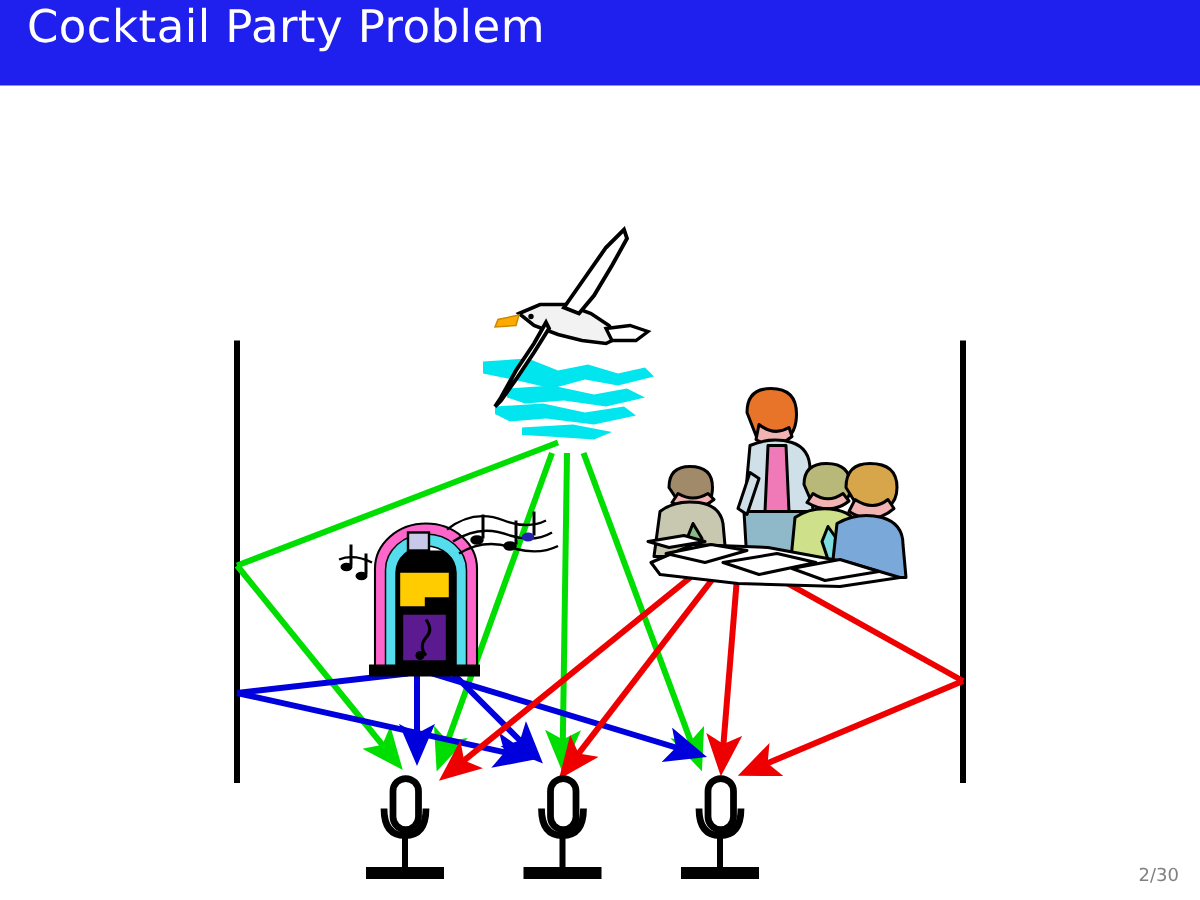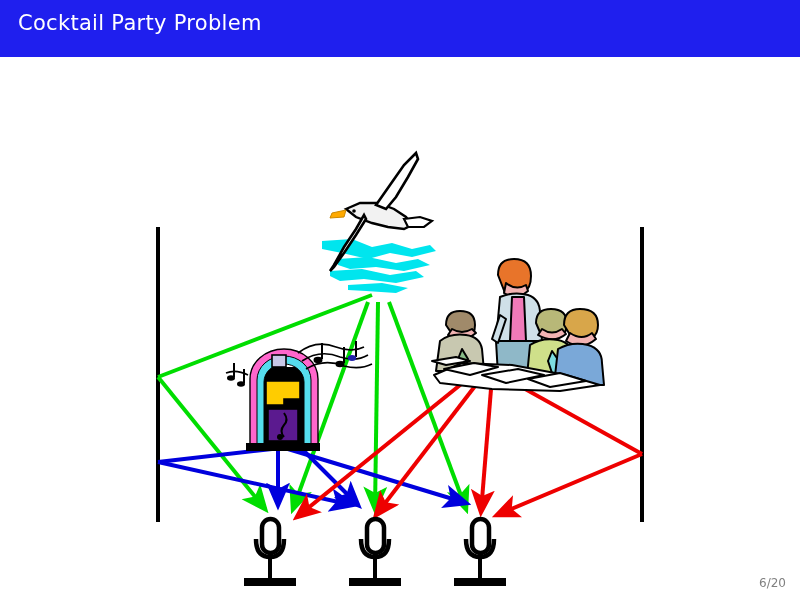--- a/index.html
+++ b/index.html
@@ -25,23 +25,23 @@
     position: absolute;
     left: 0; top: 0;
     width: 800px;
     height: 57px;
     background: #1f1fee;
     box-sizing: border-box;
   }
   #title-text {
     position: absolute;
     left: 18px;
-    top: 11px;
+    top: 1px;
     color: #ffffff;
-    font-size: 21px;
+    font-size: 30px;
     font-family: "DejaVu Sans", sans-serif;
     letter-spacing: 0.3px;
     white-space: nowrap;
   }
   #pagenum {
     position: absolute;
     right: 14px;
     bottom: 10px;
     color: #808080;
     font-size: 12px;
@@ -242,15 +242,15 @@
         <g>
           <rect x="472" y="462" width="17" height="34" rx="8.5" fill="#ffffff" stroke="#000000" stroke-width="4.5"></rect>
           <path d="M466,482 q0,18 14,18 q14,0 14,-18" fill="none" stroke="#000000" stroke-width="4.5"></path>
           <rect x="478" y="498" width="4" height="28" fill="#000000"></rect>
           <rect x="454" y="521" width="52" height="8" fill="#000000"></rect>
         </g>
       </g>
     </svg>
   </div>
 
-  <div id="pagenum">6/20</div>
+  <div id="pagenum">2/30</div>
 
 </div>
 
 </body></html>

